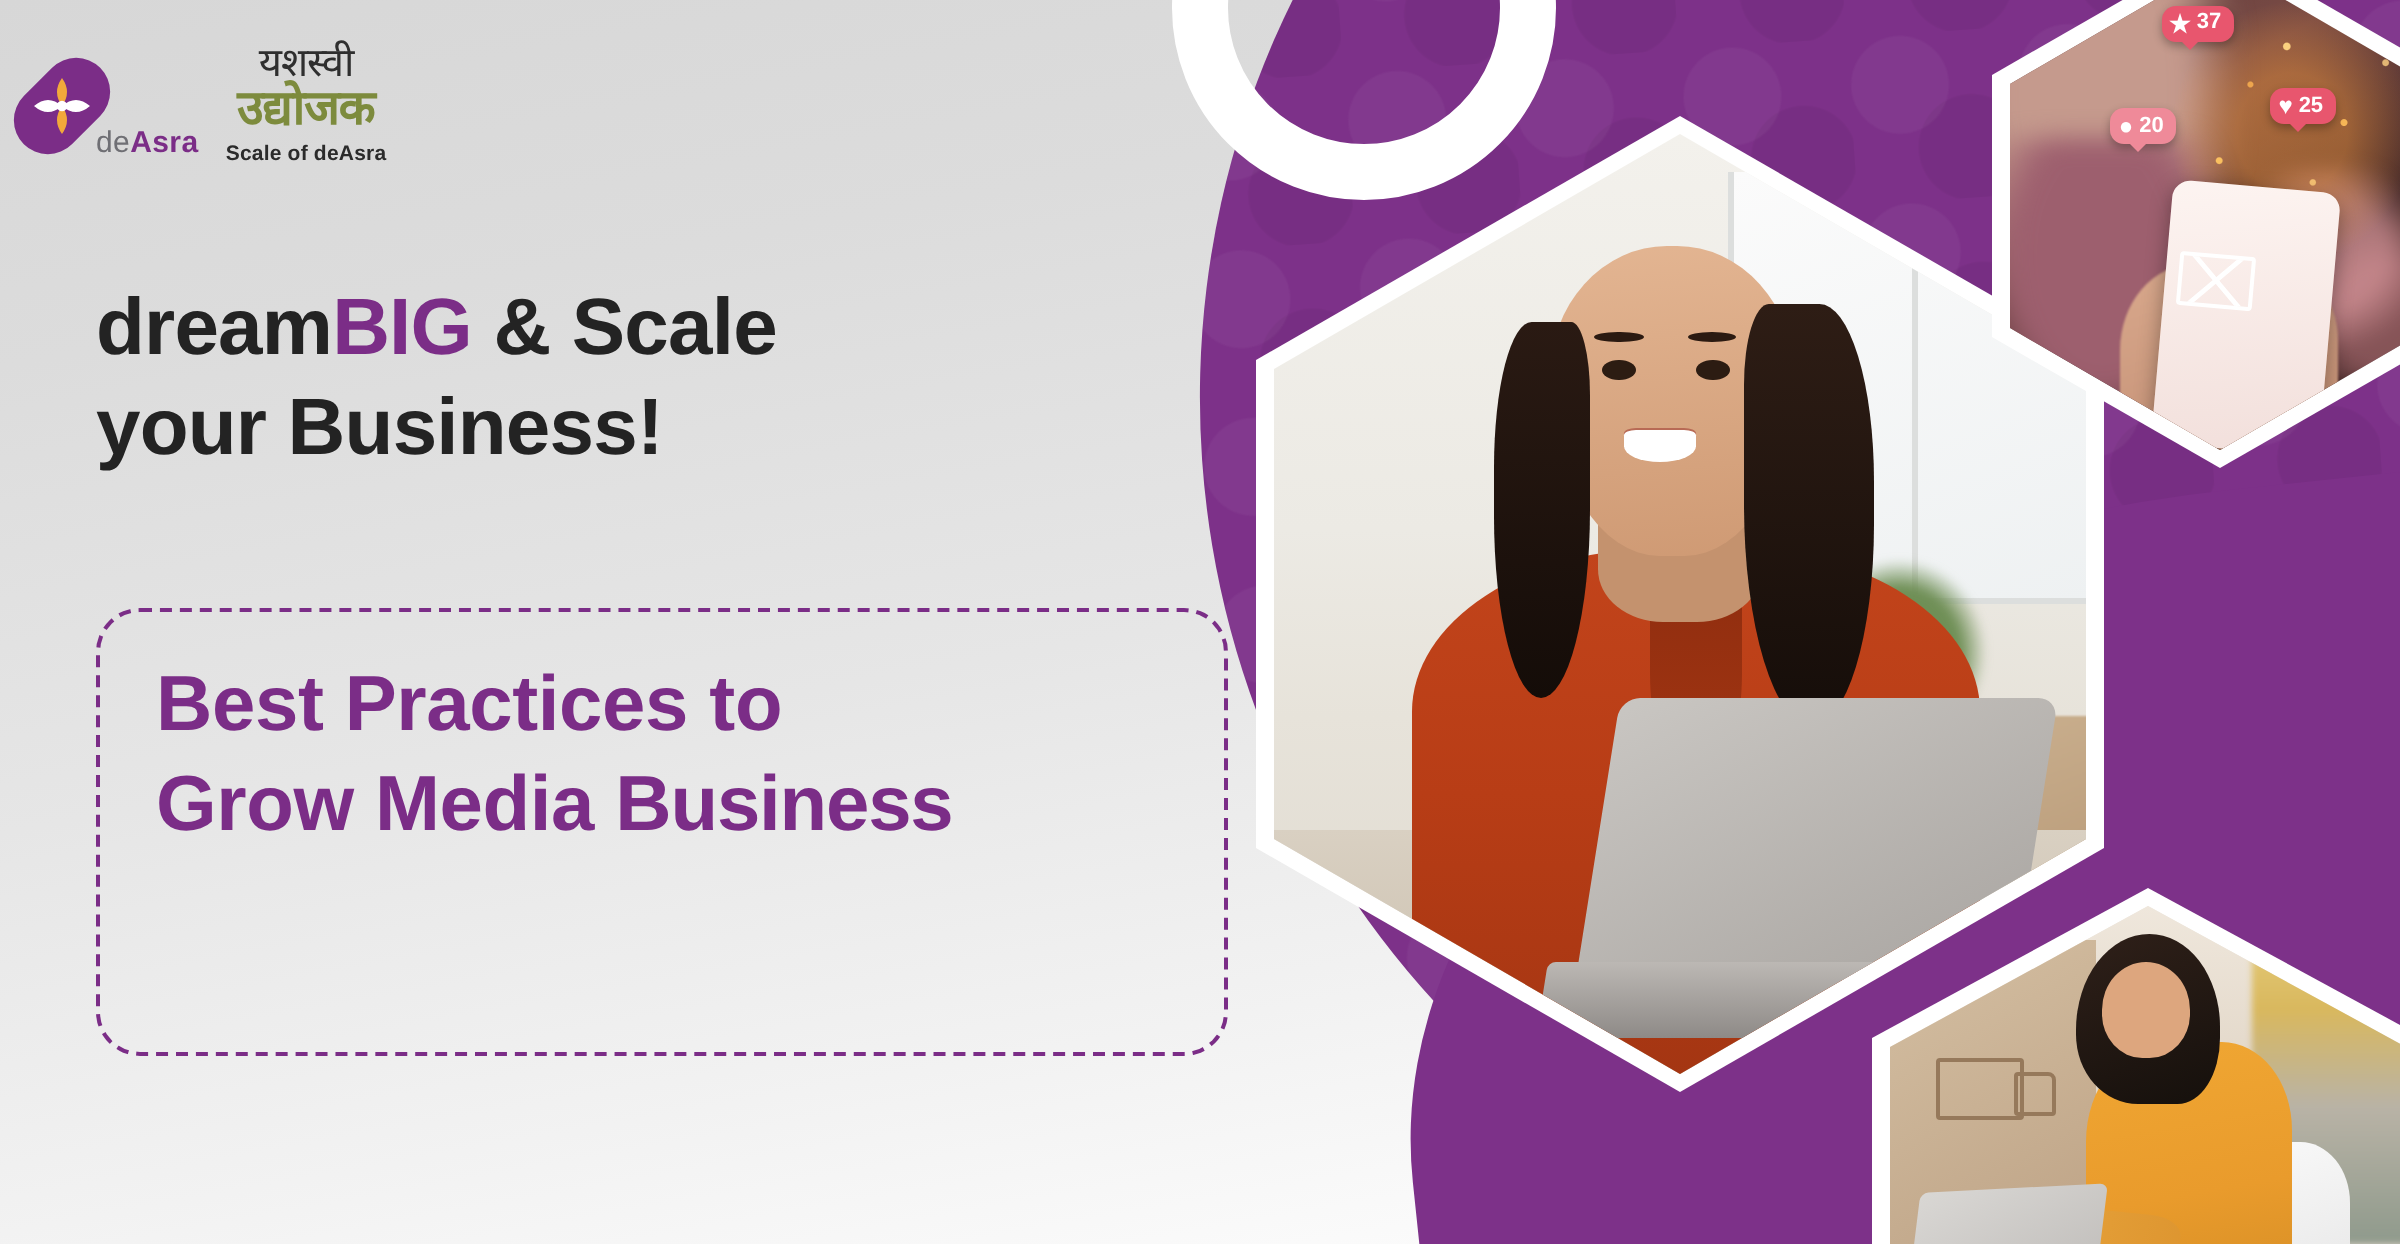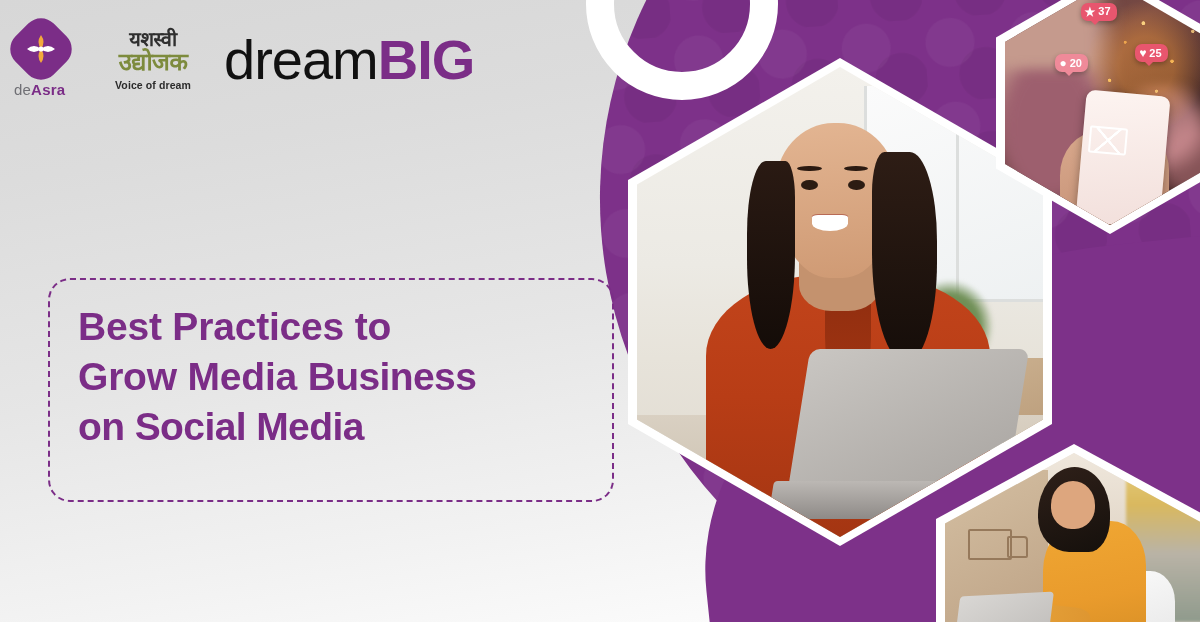--- a/index.html
+++ b/index.html
@@ -286,42 +286,42 @@
     background:linear-gradient(150deg,#d9d7d4,#b6b3b0);
     transform:skewX(-10deg) rotate(-3deg);
     border-radius:4px;
   }
 
   
   .logo-row {
     position:absolute; left:14px; top:22px;
     display:flex; align-items:center; gap:0px;
   }
-  .logo-deasra { width:80px; display:flex; flex-direction:column; align-items:flex-start; }
+  .logo-deasra { width:80px; display:flex; flex-direction:row; align-items:flex-end; }
   .deasra-mark {
     width:54px; height:54px;
     background:#7b2d87;
     border-radius:18px;
     transform:rotate(45deg);
     display:flex; align-items:center; justify-content:center;
     position:relative;
   }
   .deasra-mark .glyph { transform:rotate(-45deg); display:block; }
   .deasra-word {
     margin-top:5px; font-size:15px; letter-spacing:.2px;
     color:#6f6f74;
   }
   .deasra-word b { color:#7b2d87; }
 
   .logo-yash {
     width:106px; margin-left:6px; text-align:center;
     display:flex; flex-direction:column; align-items:center; justify-content:center;
   }
   .yash-l1 {
-    font-size:20px; font-weight:bold; color:#2f2f2f; line-height:1;
+    font-size:20px; font-weight:normal; color:#2f2f2f; line-height:1;
     letter-spacing:-.5px;
   }
   .yash-l2 {
     font-size:24px; font-weight:bold; color:#7d8b3d; line-height:1.05;
     letter-spacing:-.5px;
   }
   .yash-tag {
     margin-top:4px; font-size:10.5px; font-weight:bold; color:#2b2b2b;
     letter-spacing:.1px;
   }
@@ -338,21 +338,21 @@
 
   .headline {
     position:absolute; left:48px; top:140px;
     width:520px;
     font-size:40px; font-weight:bold; color:#232323;
     line-height:1.24; letter-spacing:-.4px;
   }
   .headline .big { color:#7b2d87; }
 
   .feature-box {
-    position:absolute; left:48px; top:278px;
+    position:absolute; left:48px; top:304px;
     width:566px; height:224px;
     border:2px dashed #7b2d87;
     border-radius:22px;
     padding:22px 0 0 28px;
   }
   .feature-text {
     font-size:39px; line-height:1.28; color:#7b2d87;
     letter-spacing:-.2px; font-weight:bold;
   }
   .feature-text .light { font-weight:bold; }
@@ -457,31 +457,31 @@
         </svg>
       </div>
       <div class="deasra-word">
         <span>de</span><b>Asra</b>
       </div>
     </div>
 
     <div class="logo-yash">
       <div class="yash-l1">यशस्वी</div>
       <div class="yash-l2">उद्योजक</div>
-      <div class="yash-tag">Voice of dream</div>
-    </div>
-
-    <div class="logo-dreambig">
-      <span class="dream">dream</span><span class="big">BIG</span>
-    </div>
+      <div class="yash-tag">Scale of deAsra</div>
+    </div>
+
   </div>
 
+  <div class="headline">
+    <span>dream</span><span class="big">BIG</span><span> &amp; Scale</span><br>
+    <span>your Business!</span>
+  </div>
 
   <div class="feature-box">
     <div class="feature-text">
       <span class="light">Best Practices to</span><br>
       <span class="light">Grow Media </span><span class="heavy">Business</span><br>
-      <span class="heavy">on Social Media</span>
     </div>
   </div>
 
 
 </div>
 
 </body></html>

